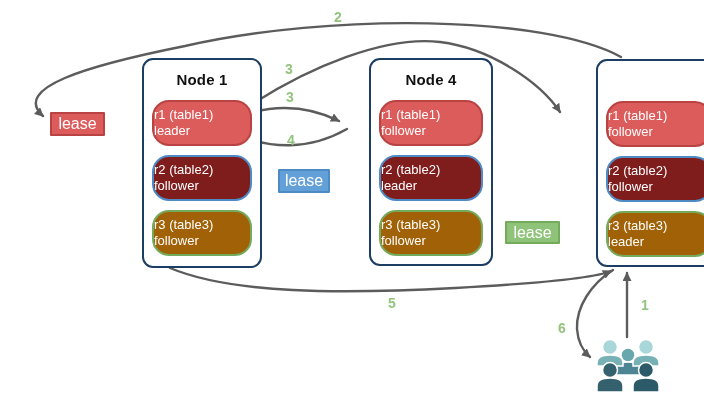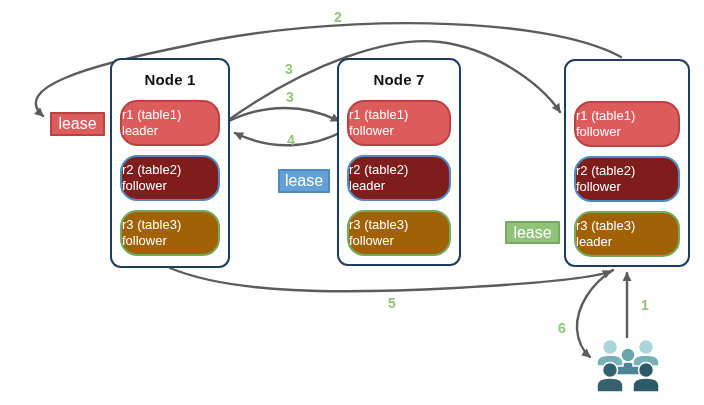--- a/index.html
+++ b/index.html
@@ -1,19 +1,19 @@
 <!DOCTYPE html>
 <html><head>
 <meta charset="utf-8">
 <style>
   html,body{margin:0;padding:0;background:#ffffff;font-family:"Liberation Sans",sans-serif;}
   .canvas{position:relative;width:704px;height:405px;background:#ffffff;overflow:hidden;}
   .arrows{position:absolute;left:0;top:0;width:704px;height:405px;pointer-events:none;}
 
-  .node{position:absolute;background:#ffffff;border:2px solid #1d3e63;border-radius:11px;box-sizing:border-box;}
+  .node{position:absolute;background:#ffffff;border:2px solid #1d3e63;border-radius:11px;box-sizing:border-box;margin-left:32px;}
   .node-title{text-align:center;font-weight:bold;font-size:15px;color:#111111;margin-top:11px;letter-spacing:.2px;}
   .replica{position:absolute;left:8px;right:8px;height:46px;border-radius:17px;border:2px solid;box-sizing:border-box;
            color:#ffffff;font-size:13px;line-height:1.25;display:flex;flex-direction:column;align-items:flex-start;justify-content:center;}
   .replica.red{background:#dc5b5b;border-color:#b94343;}
   .replica.blue{background:#7f1d1d;border-color:#4e8bc4;}
   .replica.green{background:#a16207;border-color:#74aa5c;}
   .r-top{top:40px;} .r-mid{top:95px;} .r-bot{top:150px;}
 
   .lease{position:absolute;border-radius:1px;border:2px solid;box-sizing:border-box;color:#ffffff;font-size:16px;
          display:flex;align-items:center;justify-content:center;}
@@ -55,21 +55,21 @@
       <span>r2 (table2)</span>
       <span>follower</span>
     </div>
     <div class="replica green r-bot">
       <span>r3 (table3)</span>
       <span>follower</span>
     </div>
   </div>
 
   <div class="node" style="left:337px;top:58px;width:124px;height:208px;">
-    <div class="node-title">Node 7</div>
+    <div class="node-title">Node 4</div>
     <div class="replica red r-top">
       <span>r1 (table1)</span>
       <span>follower</span>
     </div>
     <div class="replica blue r-mid">
       <span>r2 (table2)</span>
       <span>leader</span>
     </div>
     <div class="replica green r-bot">
       <span>r3 (table3)</span>

